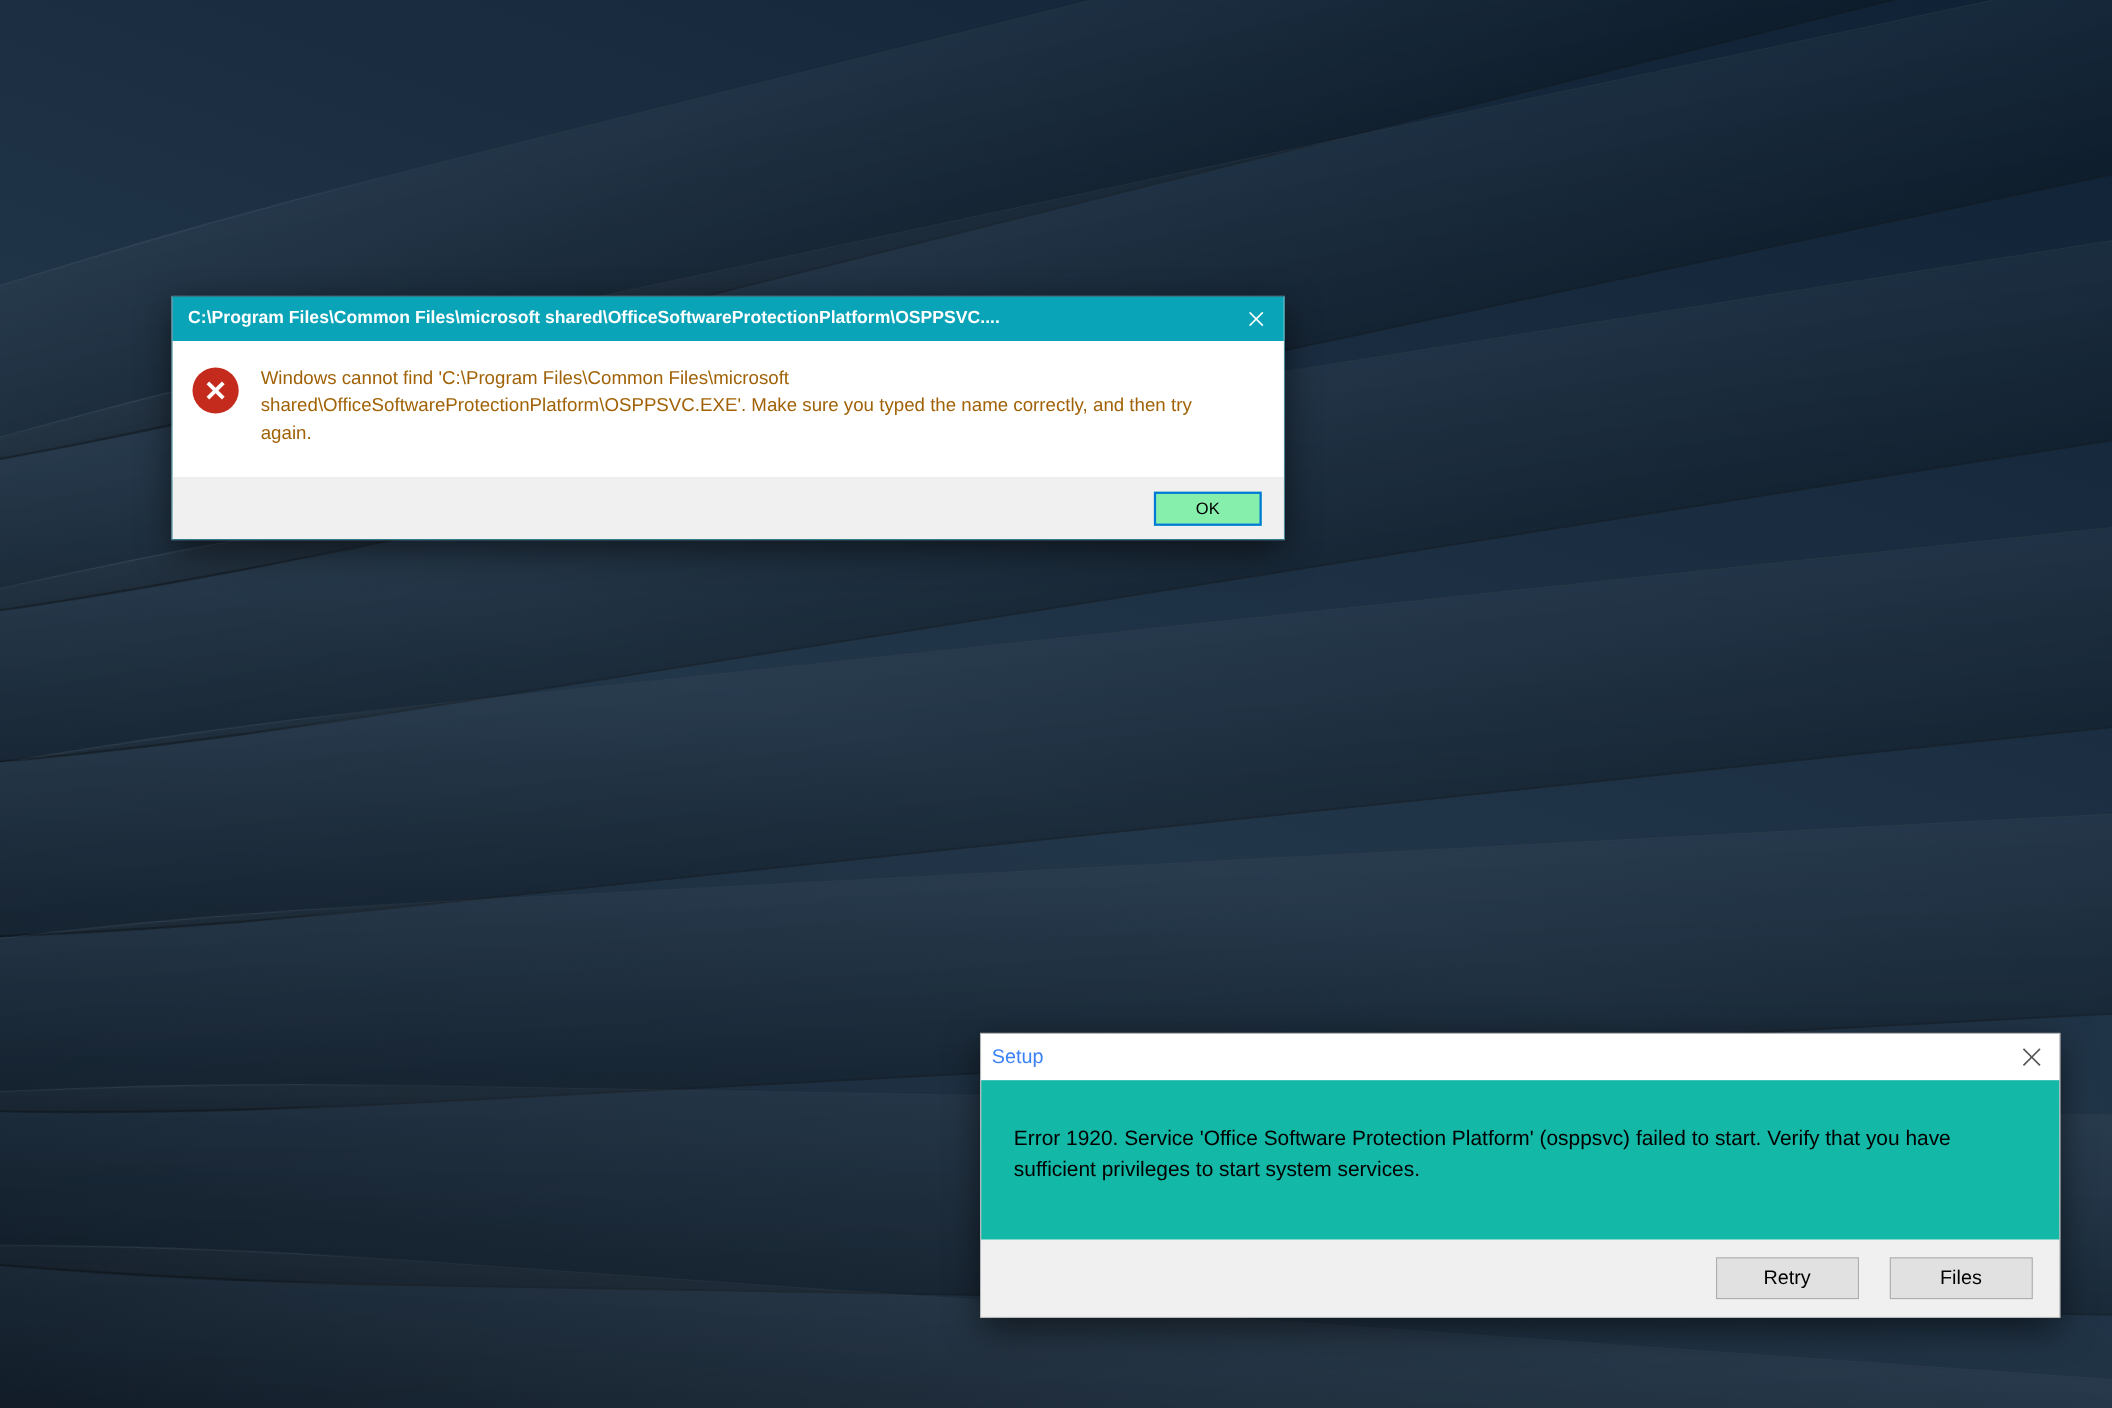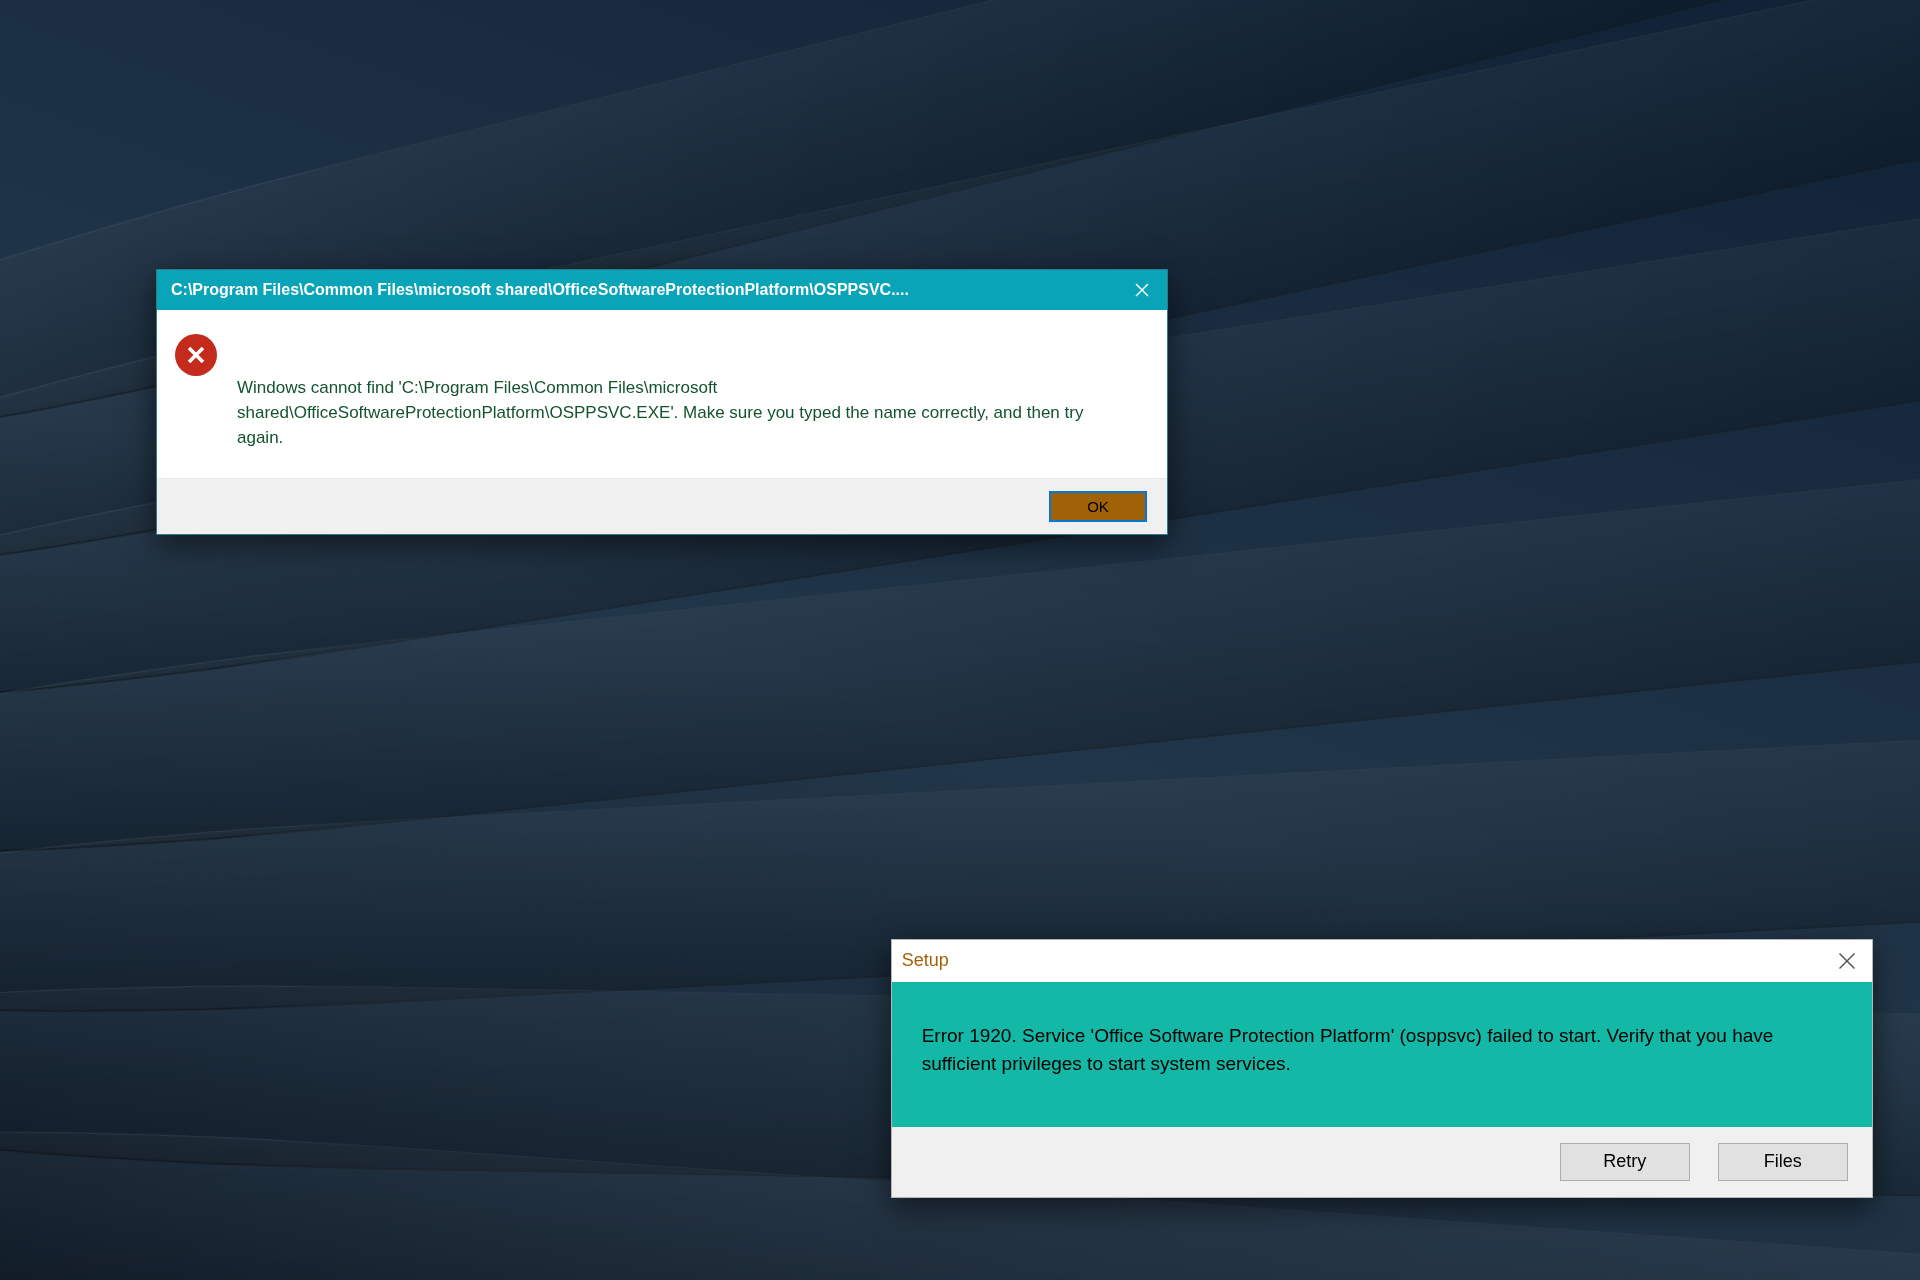--- a/index.html
+++ b/index.html
@@ -76,25 +76,24 @@
     height: 42px;
     border-radius: 50%;
     background: #c42b1c;
     display: flex;
     align-items: center;
     justify-content: center;
     margin-top: 2px;
   }
   .teal .error-icon svg { stroke: #fff; stroke-width: 3.5; }
   .teal .msg {
-    color: #14532d;
+    color: #a16207;
     line-height: 1.45;
     font-size: 17px;
     max-width: 880px;
-    margin-top: 44px;
   }
   .teal .footer {
     background: #f0f0f0;
     padding: 12px 20px 12px 0;
     display: flex;
     justify-content: flex-end;
     border-top: 1px solid #e9e9e9;
   }
   .btn {
     min-width: 98px;
@@ -104,37 +103,37 @@
     font-family: inherit;
     font-size: 15px;
     color: #000;
     cursor: pointer;
     display: inline-flex;
     align-items: center;
     justify-content: center;
   }
   .btn.default {
     border: 2px solid #0078d7;
-    background: #a16207;
+    background: #86efac;
   }
 
   
   .win-dialog.gray {
     position: absolute;
     width: 980px;
     background: #f0f0f0;
     border: 1px solid #b6b6b6;
     box-shadow: 0 10px 30px rgba(0,0,0,0.55);
   }
   .gray .titlebar {
     display: flex;
     align-items: center;
     height: 42px;
     background: #ffffff;
-    color: #a16207;
+    color: #3b82f6;
     padding: 0 0 0 10px;
     font-size: 18px;
   }
   .gray .titlebar .title-text { flex: 1; }
   .gray .titlebar .close-btn {
     width: 50px;
     align-self: stretch;
     display: flex;
     align-items: center;
     justify-content: center;

